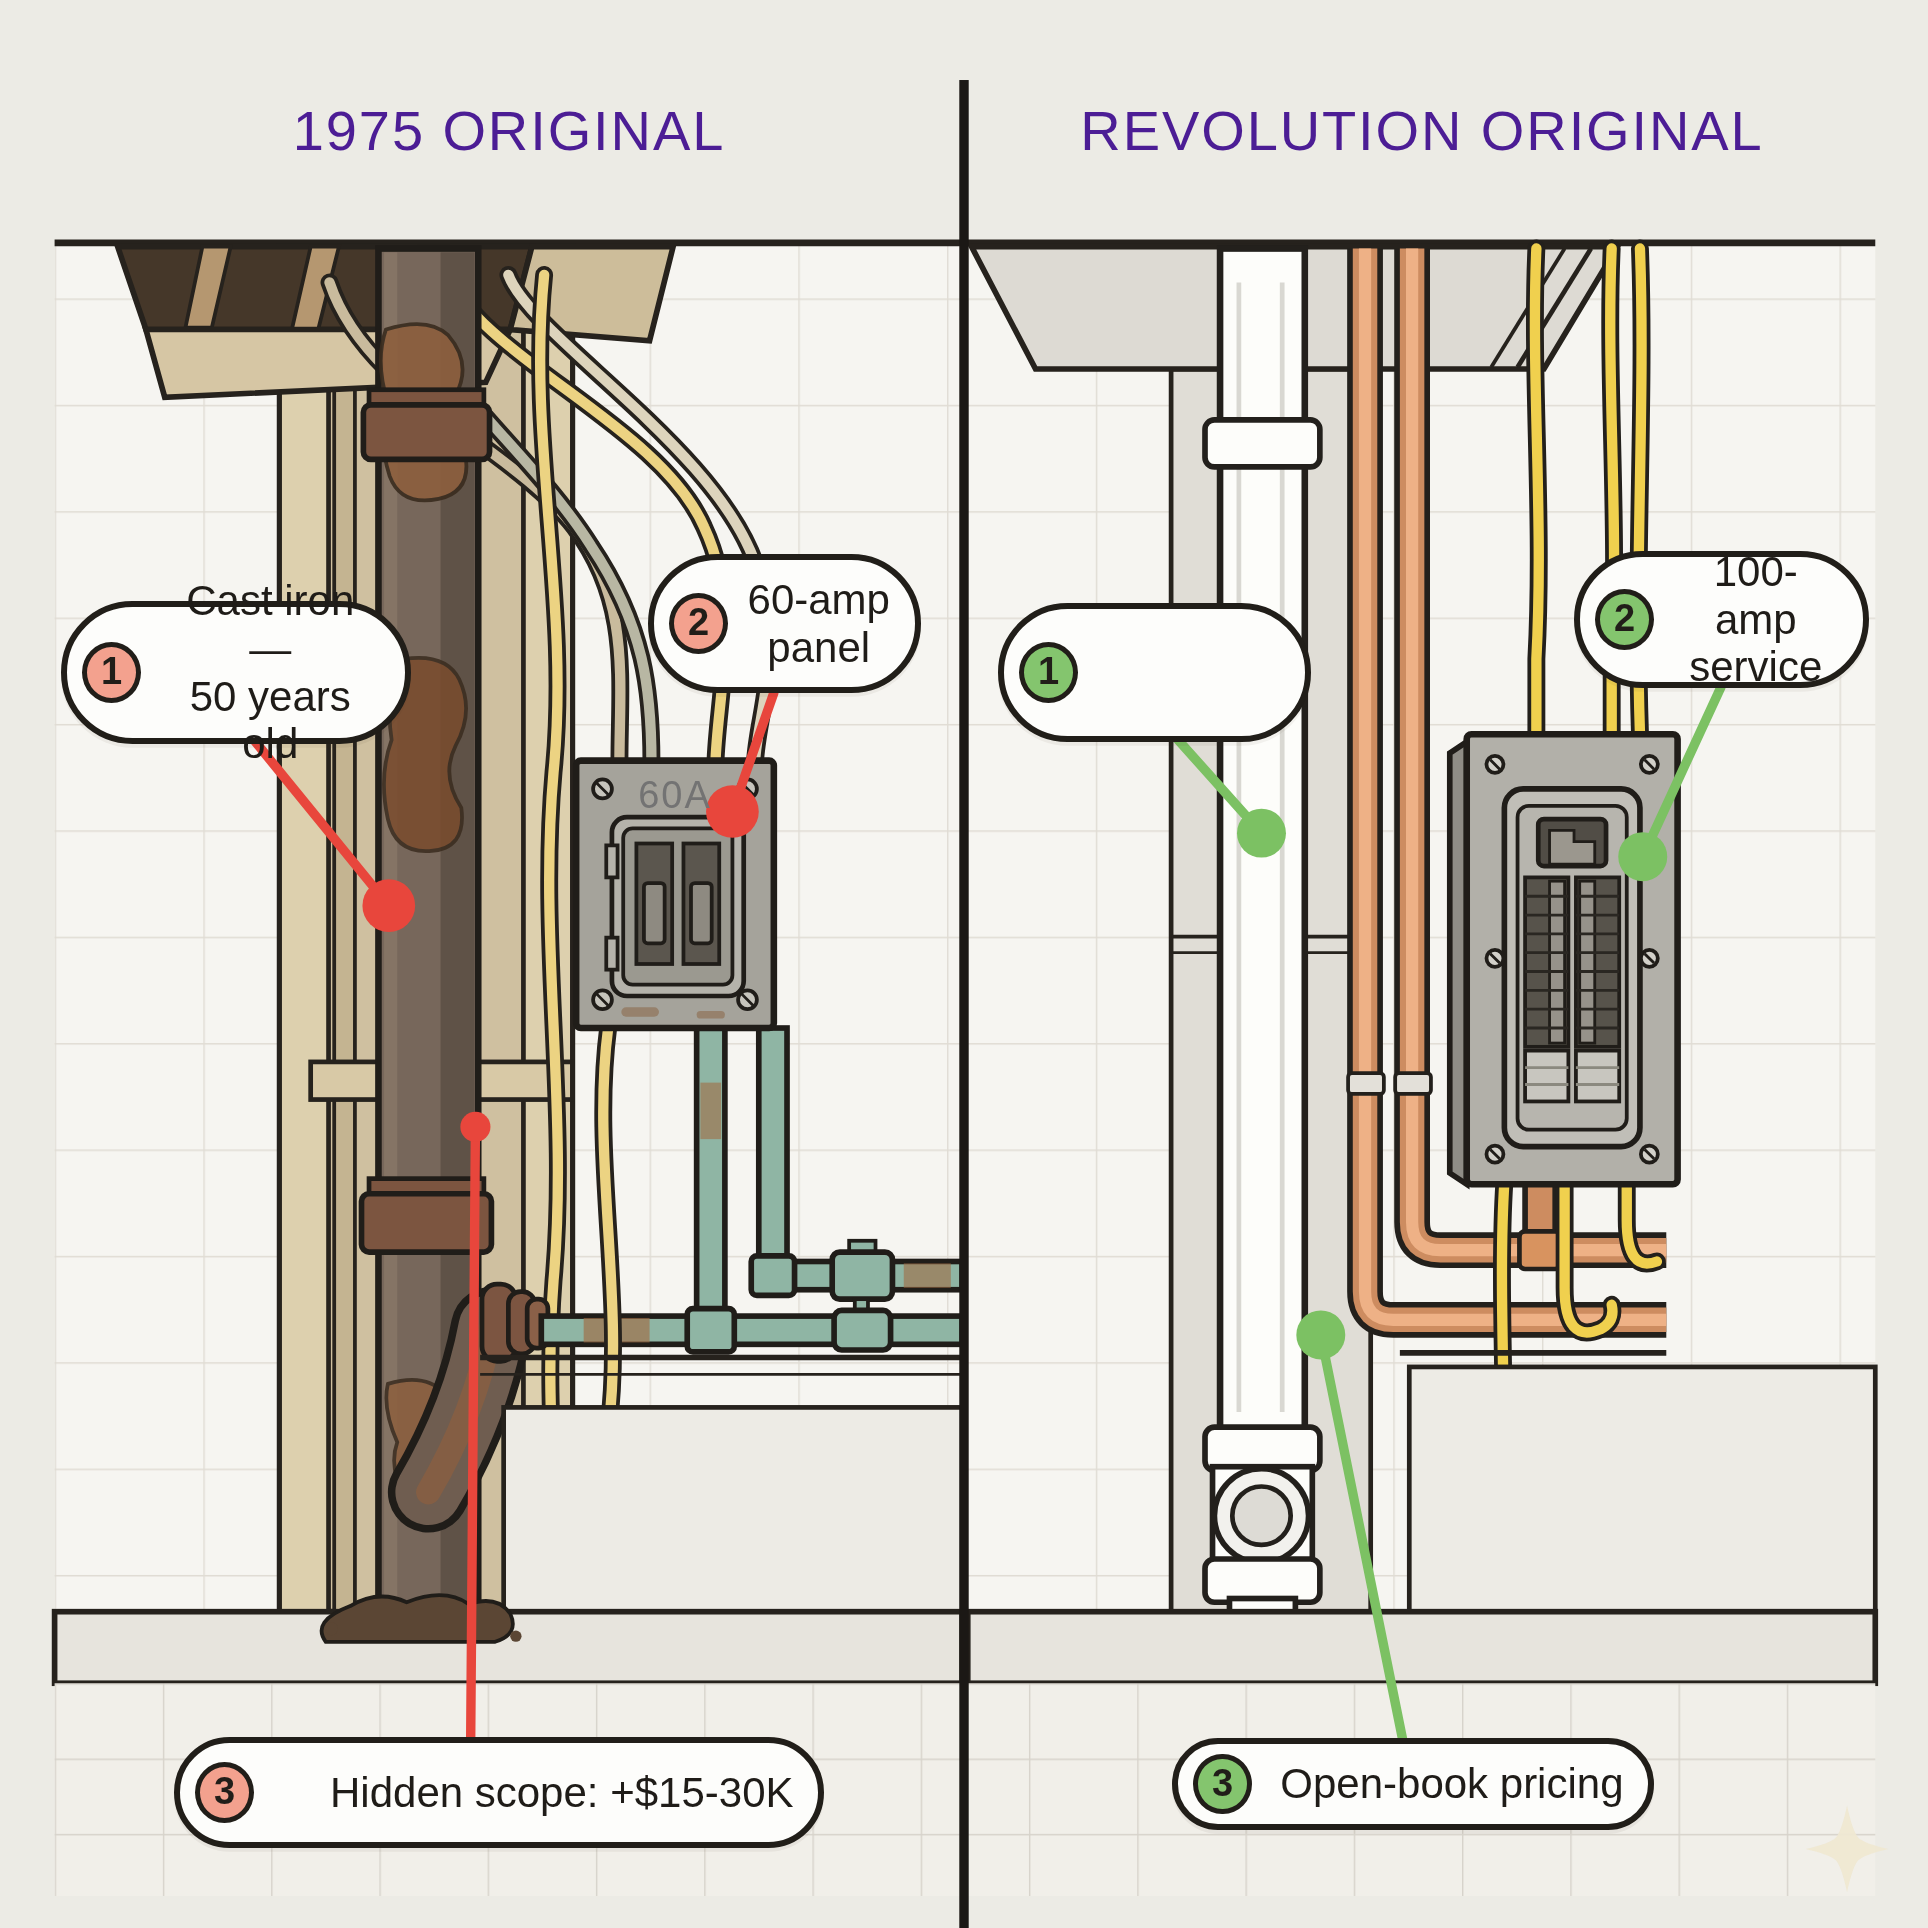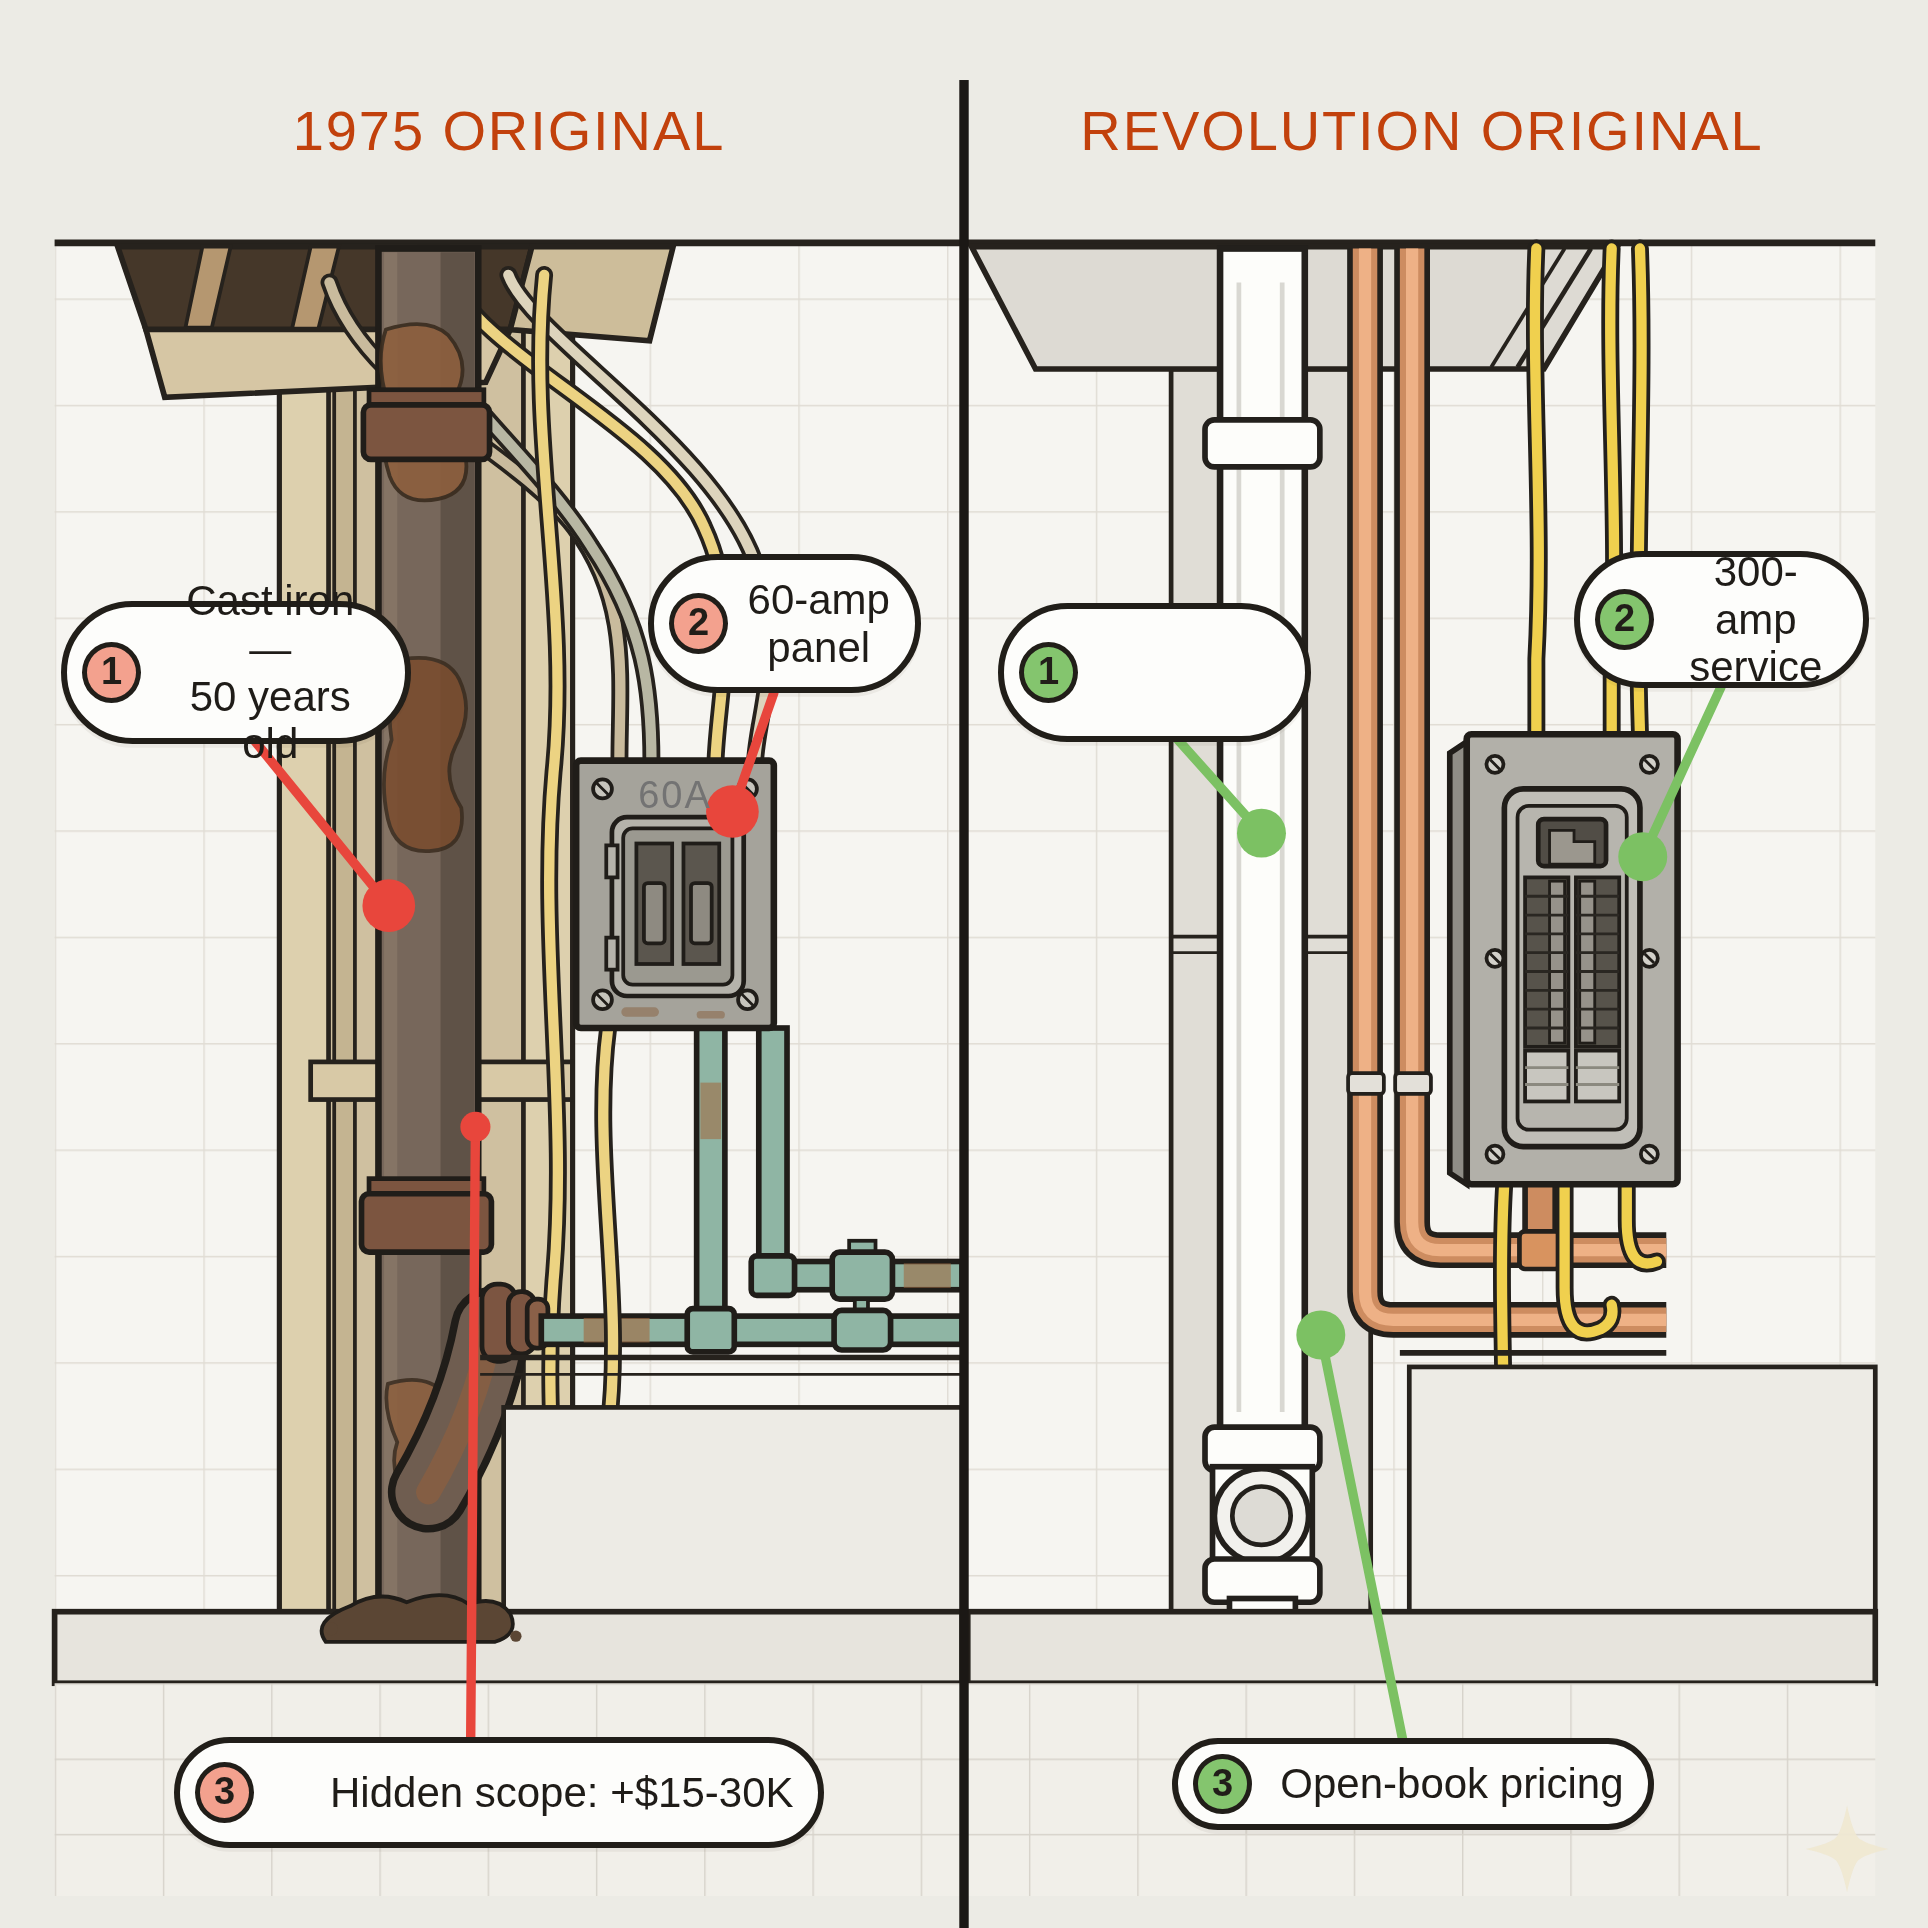--- a/index.html
+++ b/index.html
@@ -8,21 +8,21 @@
     background:#ecebe5;
     font-family:"Liberation Sans", sans-serif;
     position:relative;overflow:hidden;
     color:#26231f;
   }
   .stage{position:absolute;inset:0;}
   svg.scene{position:absolute;left:0;top:0;}
   .panel-title{
     position:absolute;top:98px;
     font-size:56px;font-weight:500;letter-spacing:1.9px;
-    text-align:center;color:#c2410c;
+    text-align:center;color:#4c1d95;
   }
   .panel-title.left{left:55px;width:908px;}
   .panel-title.right{left:968px;width:908px;}
   .callout{
     position:absolute;
     display:flex;align-items:center;
     background:#fdfdfb;
     border:6.6px solid #211e19;
     border-radius:87px;
     box-sizing:border-box;
@@ -332,21 +332,21 @@
 <div class="callout" id="c3">
   <span class="badge red">3</span>
   <span class="callout-text single">Hidden scope: +$15-30K</span>
 </div>
 
 <div class="callout" id="r1">
   <span class="badge green">1</span>
 </div>
 <div class="callout" id="r2">
   <span class="badge green">2</span>
-  <span class="callout-text">300-amp
+  <span class="callout-text">100-amp
 service</span>
 </div>
 <div class="callout" id="r3">
   <span class="badge green">3</span>
   <span class="callout-text single">Open-book pricing</span>
 </div>
 
 </div>
 
 

